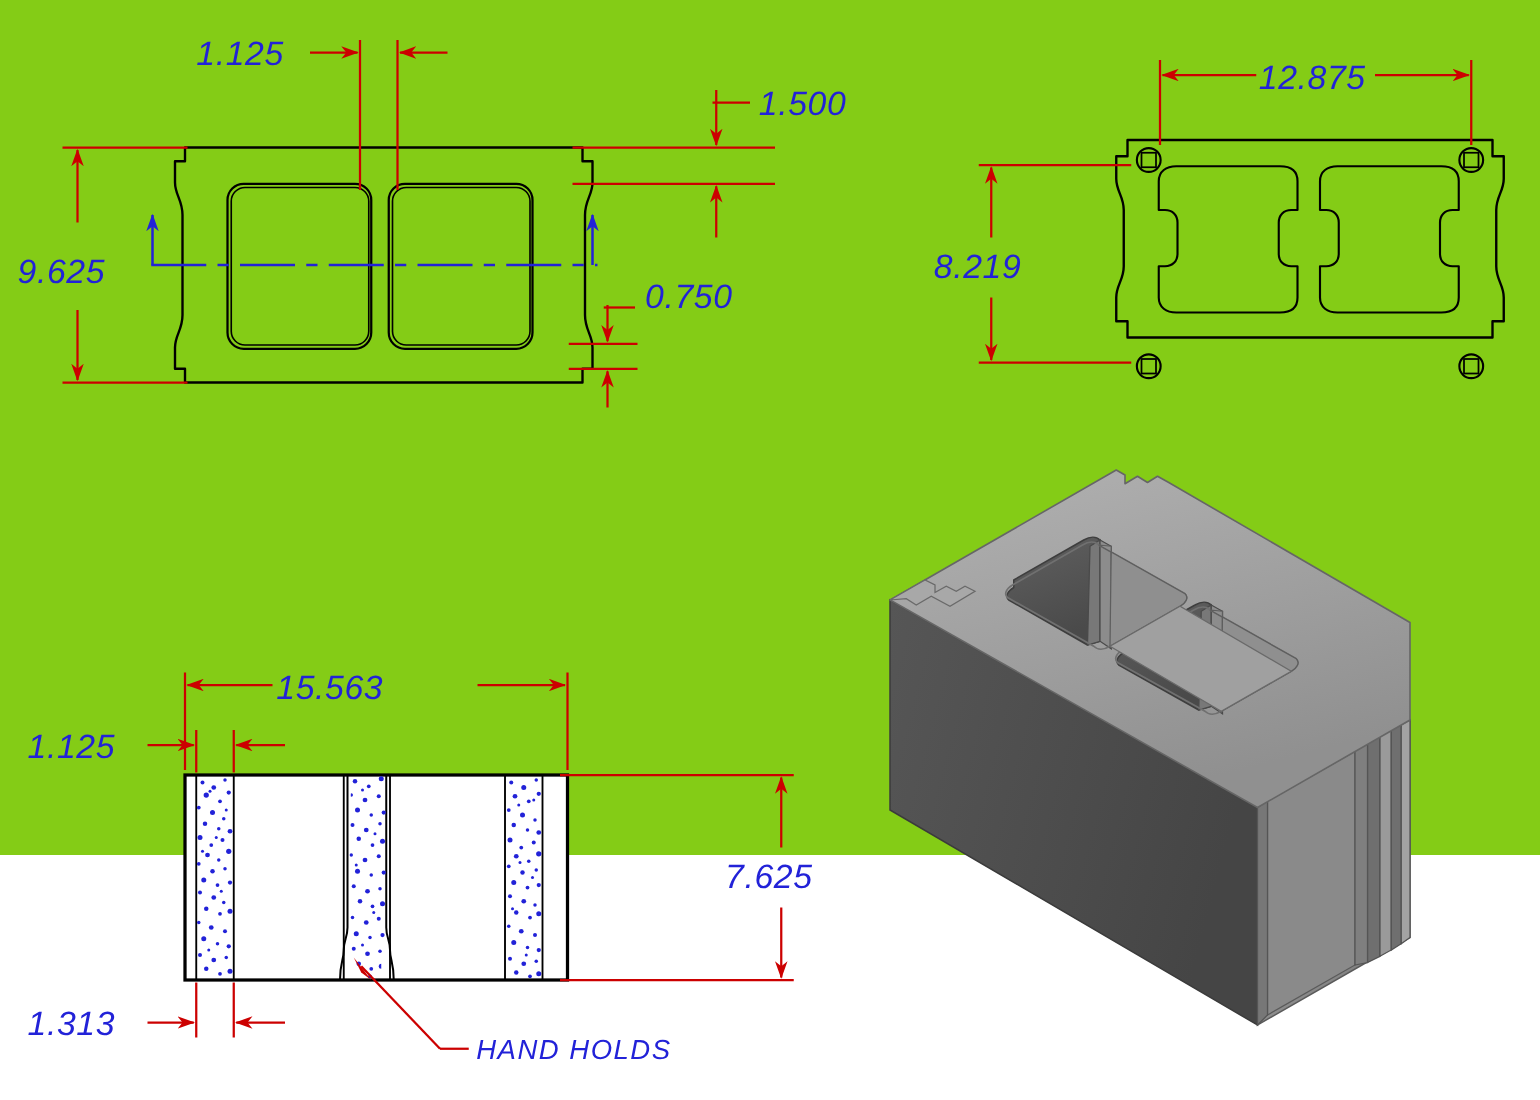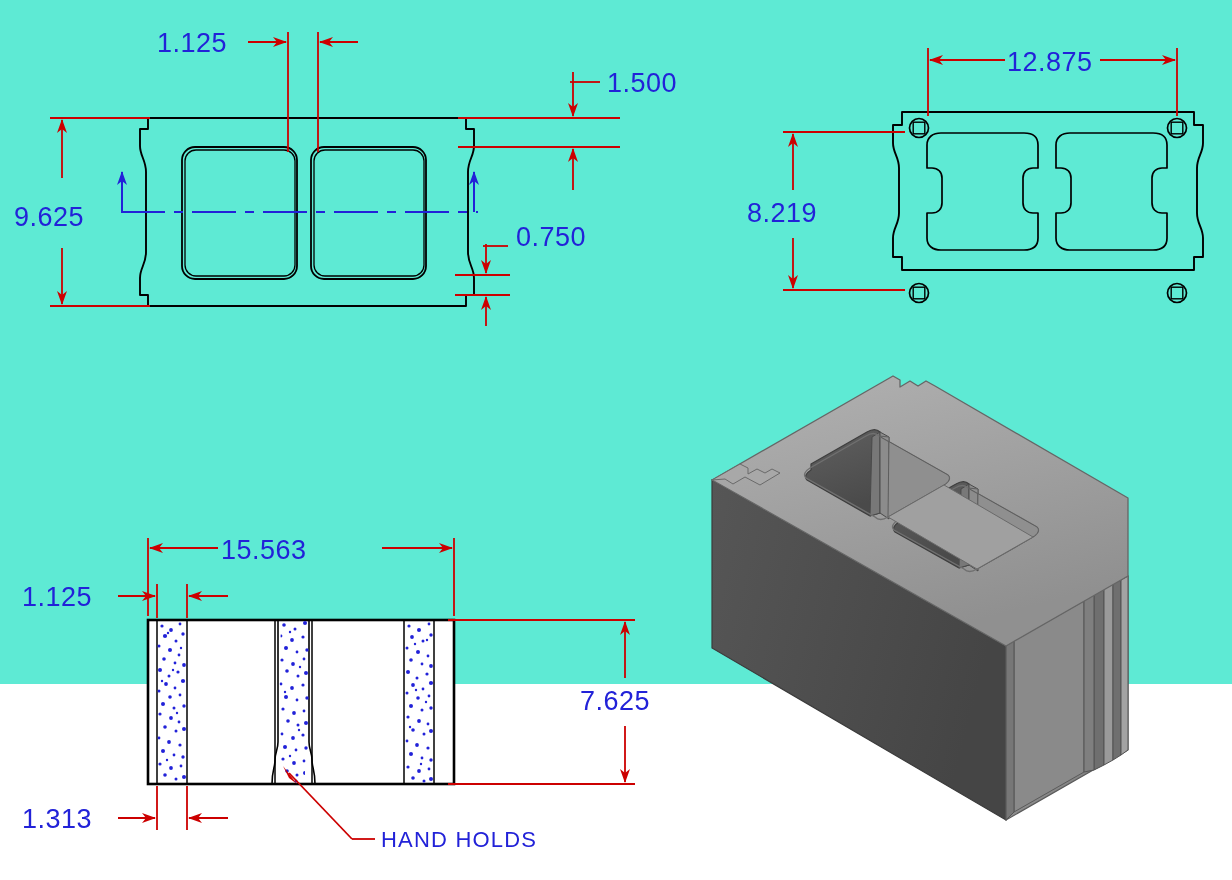--- a/index.html
+++ b/index.html
@@ -1,17 +1,17 @@
 <!DOCTYPE html>
 <html><head>
 <meta charset="utf-8">
 <style>
   html,body{margin:0;padding:0;background:#ffffff;}
   body{width:1232px;height:880px;font-family:"Liberation Sans",sans-serif;overflow:hidden;}
-  #stage{position:relative;width:1232px;height:684px;background:#5eead4;}
+  #stage{position:relative;width:1232px;height:684px;background:#84cc16;font-style:italic;}
   #stage svg{position:absolute;left:0;top:0;}
   .dimtext{font-family:"Liberation Sans",sans-serif;font-size:27px;fill:#2222d8;letter-spacing:0.5px;}
   .dimtext-sm{font-family:"Liberation Sans",sans-serif;font-size:22px;fill:#2222d8;letter-spacing:1.2px;}
 </style>
 </head>
 <body>
 
 <div id="stage">
 
   <svg width="1232" height="880" viewBox="0 0 1232 880">

